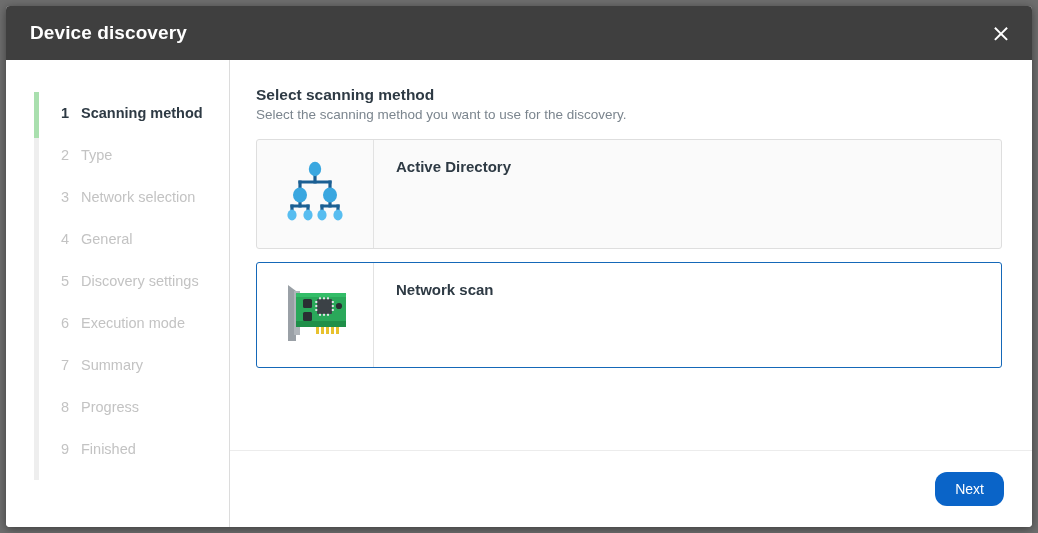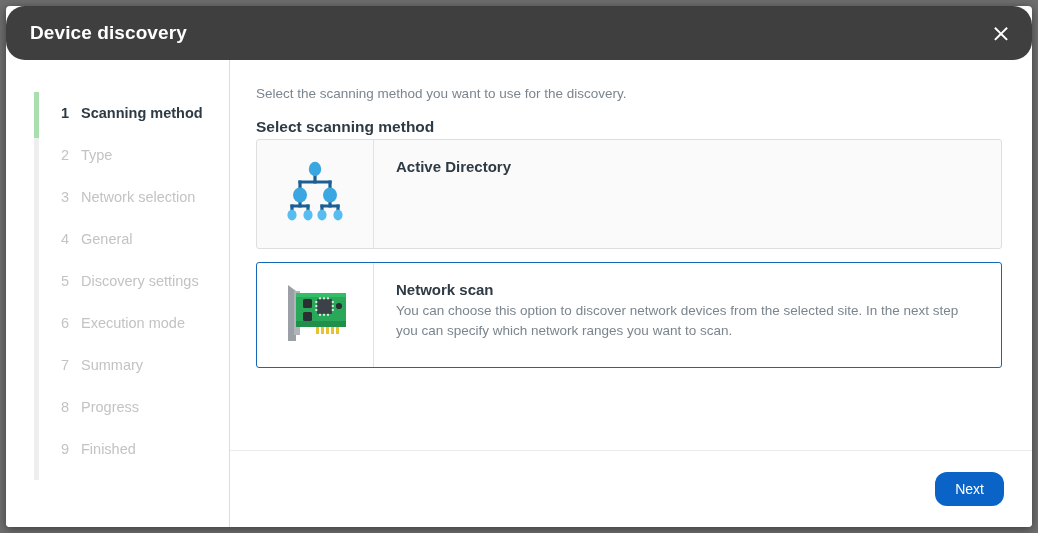--- a/index.html
+++ b/index.html
@@ -29,21 +29,20 @@
 
   
   #titlebar {
     height: 54px;
     flex: 0 0 54px;
     background: #3f3f3f;
     display: flex;
     align-items: center;
     padding: 0 0 0 24px;
     position: relative;
-    border-radius: 19px;
   }
   #title-text {
     color: #ffffff;
     font-size: 19px;
     font-weight: bold;
     letter-spacing: 0.1px;
   }
   #close-btn {
     position: absolute;
     right: 14px;
@@ -280,22 +279,22 @@
       </div>
       <div class="step">
         <span class="step-num">9</span>
         <span class="step-label">Finished</span>
       </div>
     </div>
 
     <div id="main">
       <div id="main-content">
 
+        <div id="section-title">Select scanning method</div>
         <div id="section-sub">Select the scanning method you want to use for the discovery.</div>
-        <div id="section-title">Select scanning method</div>
 
         <div id="ad-card" class="card">
           <div class="card-icon">
             <span>
               <svg width="62" height="62" viewBox="0 0 62 62" aria-hidden="true">
 
                 <g stroke="#1b5f93" stroke-width="3.2" fill="none" stroke-linecap="square">
                   <line x1="31" y1="13" x2="31" y2="21"></line>
                   <line x1="16" y1="21" x2="46" y2="21"></line>
                   <line x1="16" y1="21" x2="16" y2="30"></line>
@@ -365,21 +364,20 @@
                   <rect x="45" y="50" width="3" height="7"></rect>
                   <rect x="50" y="50" width="3" height="7"></rect>
                   <rect x="55" y="50" width="3" height="7"></rect>
                   <rect x="60" y="50" width="3" height="7"></rect>
                 </g>
               </svg>
             </span>
           </div>
           <div class="card-body">
             <div class="card-title">Network scan</div>
-            <div class="card-desc">You can choose this option to discover network devices from the selected site. In the next step you can specify which network ranges you want to scan.</div>
           </div>
         </div>
 
       </div>
 
       <div id="footer">
         <button id="next-btn">Next</button>
       </div>
     </div>
 

